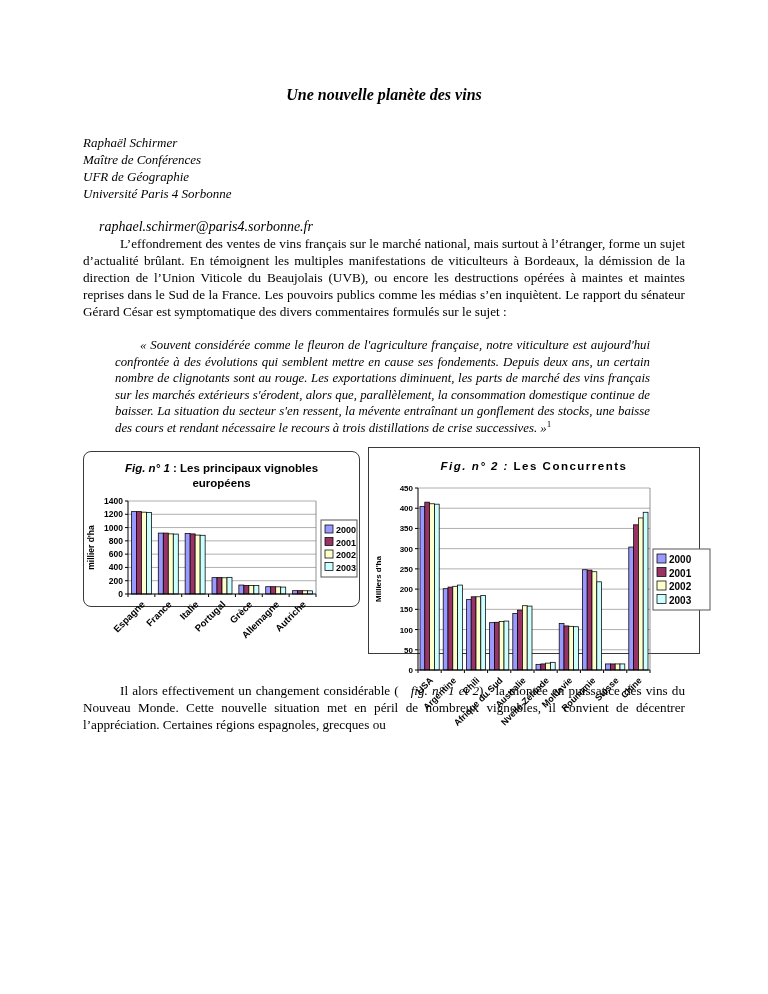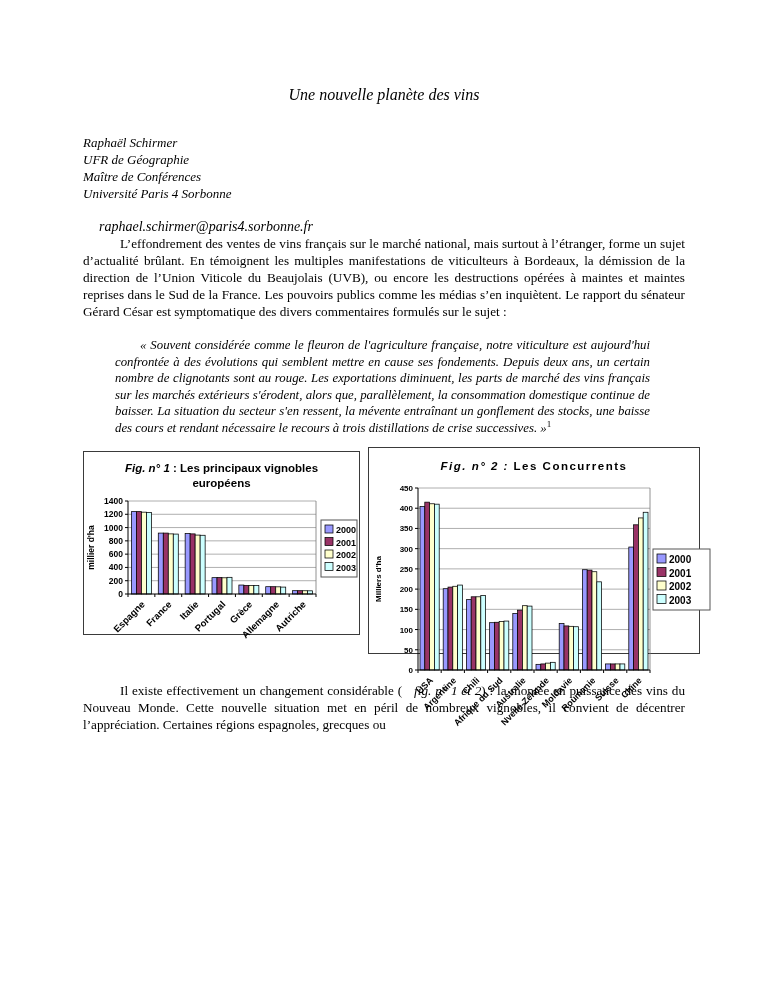--- a/index.html
+++ b/index.html
@@ -7,38 +7,38 @@
   body {
     width:768px; height:994px;
     font-family:"Liberation Serif", serif;
     color:#000;
     overflow:hidden;
   }
   .page { position:relative; width:768px; height:994px; background:#fff; }
   .paper-title {
     margin-top:86px;
     text-align:center;
-    font-size:16px; font-weight:normal; font-style:italic;
+    font-size:16px; font-weight:bold; font-style:italic;
   }
   .authors { margin:30px 83px 0; font-size:13px; line-height:17px;font-style:italic; }
   .email-line { margin:17px 99px 0; font-size:14px;font-style:italic; }
   .para {
     margin:0 83px; font-size:13.2px; line-height:17px;
     text-align:justify; text-indent:37px;
   }
   .para.intro { }
   .quote {
     margin:17px 118px 0 115px;
     font-size:12.8px; line-height:16.6px;
     font-style:italic; text-align:justify; text-indent:25px;
   }
   .quote sup { font-size:9px; font-style:normal; vertical-align:super; line-height:0; }
   .figures { display:flex; align-items:flex-start; margin:10px 0 0 83px; gap:8px; }
   .chart-frame { background:#fff; border:1px solid #3a3a3a; }
-  .chart1 { width:277px; height:184px; margin-top:4px; }
+  .chart1 { width:277px; height:156px; margin-top:4px;border-radius:8px; }
   .chart2 { width:332px; height:207px; }
   .chart-title {
     font-family:"Liberation Sans", sans-serif;
     font-weight:bold; text-align:center; color:#000;
   }
   .chart1 .chart-title { font-size:11.5px; line-height:15px; padding-top:9px; height:42px; }
   .chart2 .chart-title { font-size:11.5px; letter-spacing:1.5px; padding-top:12px; height:30px; }
   .chart-title .ti { font-style:italic; }
   svg.plot { overflow:visible; display:block; font-family:"Liberation Sans", sans-serif; }
   .closing { margin-top:28px; }
@@ -46,22 +46,22 @@
 </style>
 </head>
 <body>
 
 <div class="page">
 
   <h1 class="paper-title">Une nouvelle planète des vins</h1>
 
   <div class="authors">
     <div>Raphaël Schirmer</div>
+    <div>Maître de Conférences</div>
     <div>UFR de Géographie</div>
-    <div>Maître de Conférences</div>
     <div>Université Paris 4 Sorbonne</div>
   </div>
 
   <div class="email-line">raphael.schirmer@paris4.sorbonne.fr</div>
 
   <p class="para intro">L’effondrement des ventes de vins français sur le marché national, mais surtout à l’étranger, forme un sujet d’actualité brûlant. En témoignent les multiples manifestations de viticulteurs à Bordeaux, la démission de la direction de l’Union Viticole du Beaujolais (UVB), ou encore les destructions opérées à maintes et maintes reprises dans le Sud de la France. Les pouvoirs publics comme les médias s’en inquiètent. Le rapport du sénateur Gérard César est symptomatique des divers commentaires formulés sur le sujet :</p>
 
   <p class="quote"><span>« Souvent considérée comme le fleuron de l'agriculture française, notre viticulture est aujourd'hui confrontée à des évolutions qui semblent mettre en cause ses fondements. Depuis deux ans, un certain nombre de clignotants sont au rouge. Les exportations diminuent, les parts de marché des vins français sur les marchés extérieurs s'érodent, alors que, parallèlement, la consommation domestique continue de baisser. La situation du secteur s'en ressent, la mévente entraînant un gonflement des stocks, une baisse des cours et rendant nécessaire le recours à trois distillations de crise successives. »</span><sup>1</sup></p>
 
   <div class="figures">
@@ -264,15 +264,15 @@
             <rect x="288" y="103" width="9" height="9" fill="#FFFFCC" stroke="#000" stroke-width="0.75"></rect>
             <text x="300" y="112" font-size="10" font-weight="bold">2002</text>
             <rect x="288" y="116.5" width="9" height="9" fill="#CCFFFF" stroke="#000" stroke-width="0.75"></rect>
             <text x="300" y="125.5" font-size="10" font-weight="bold">2003</text>
           </g>
         </svg>
     </div>
 
   </div>
 
-  <p class="para closing"><span>Il existe effectivement un changement considérable (</span><span class="it">fig. n° 1 et 2</span><span>) : la montée en puissance des vins du Nouveau Monde. Cette nouvelle situation met en péril de nombreux vignobles, il convient de décentrer l’appréciation. Certaines régions espagnoles, grecques ou</span></p>
+  <p class="para closing"><span>Il alors effectivement un changement considérable (</span><span class="it">fig. n° 1 et 2</span><span>) : la montée en puissance des vins du Nouveau Monde. Cette nouvelle situation met en péril de nombreux vignobles, il convient de décentrer l’appréciation. Certaines régions espagnoles, grecques ou</span></p>
 
 </div>
 
 </body></html>

